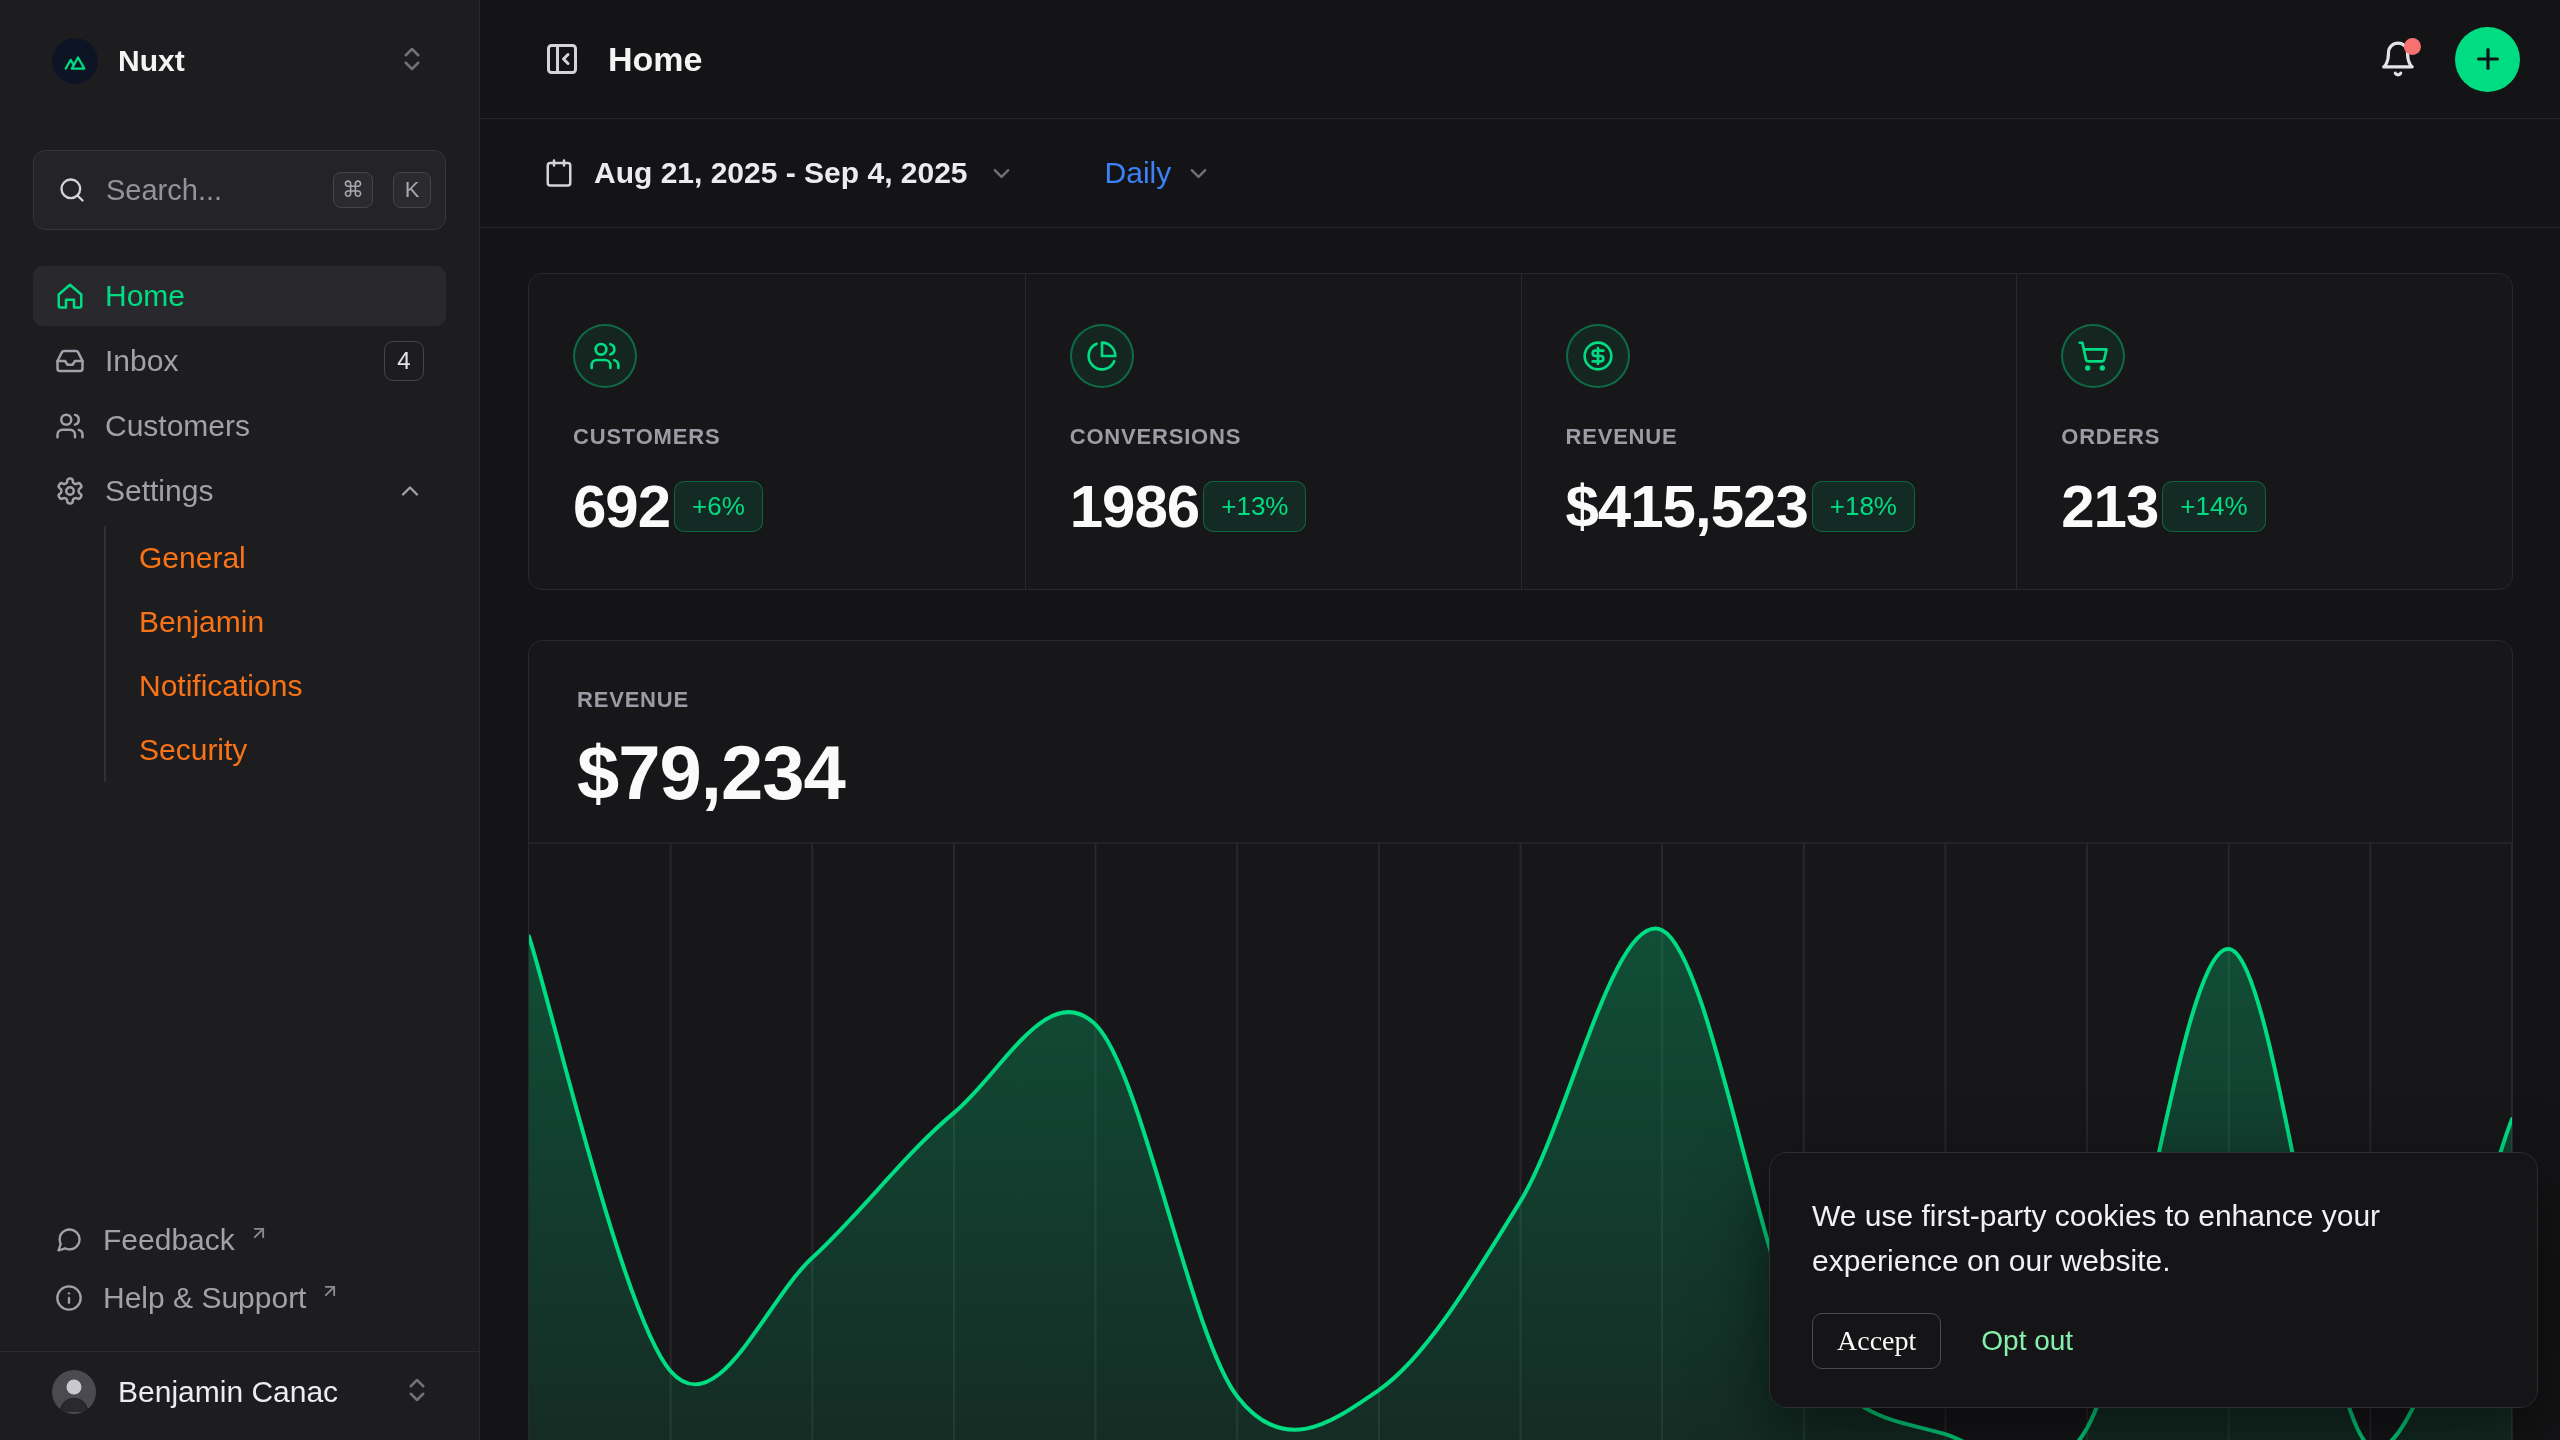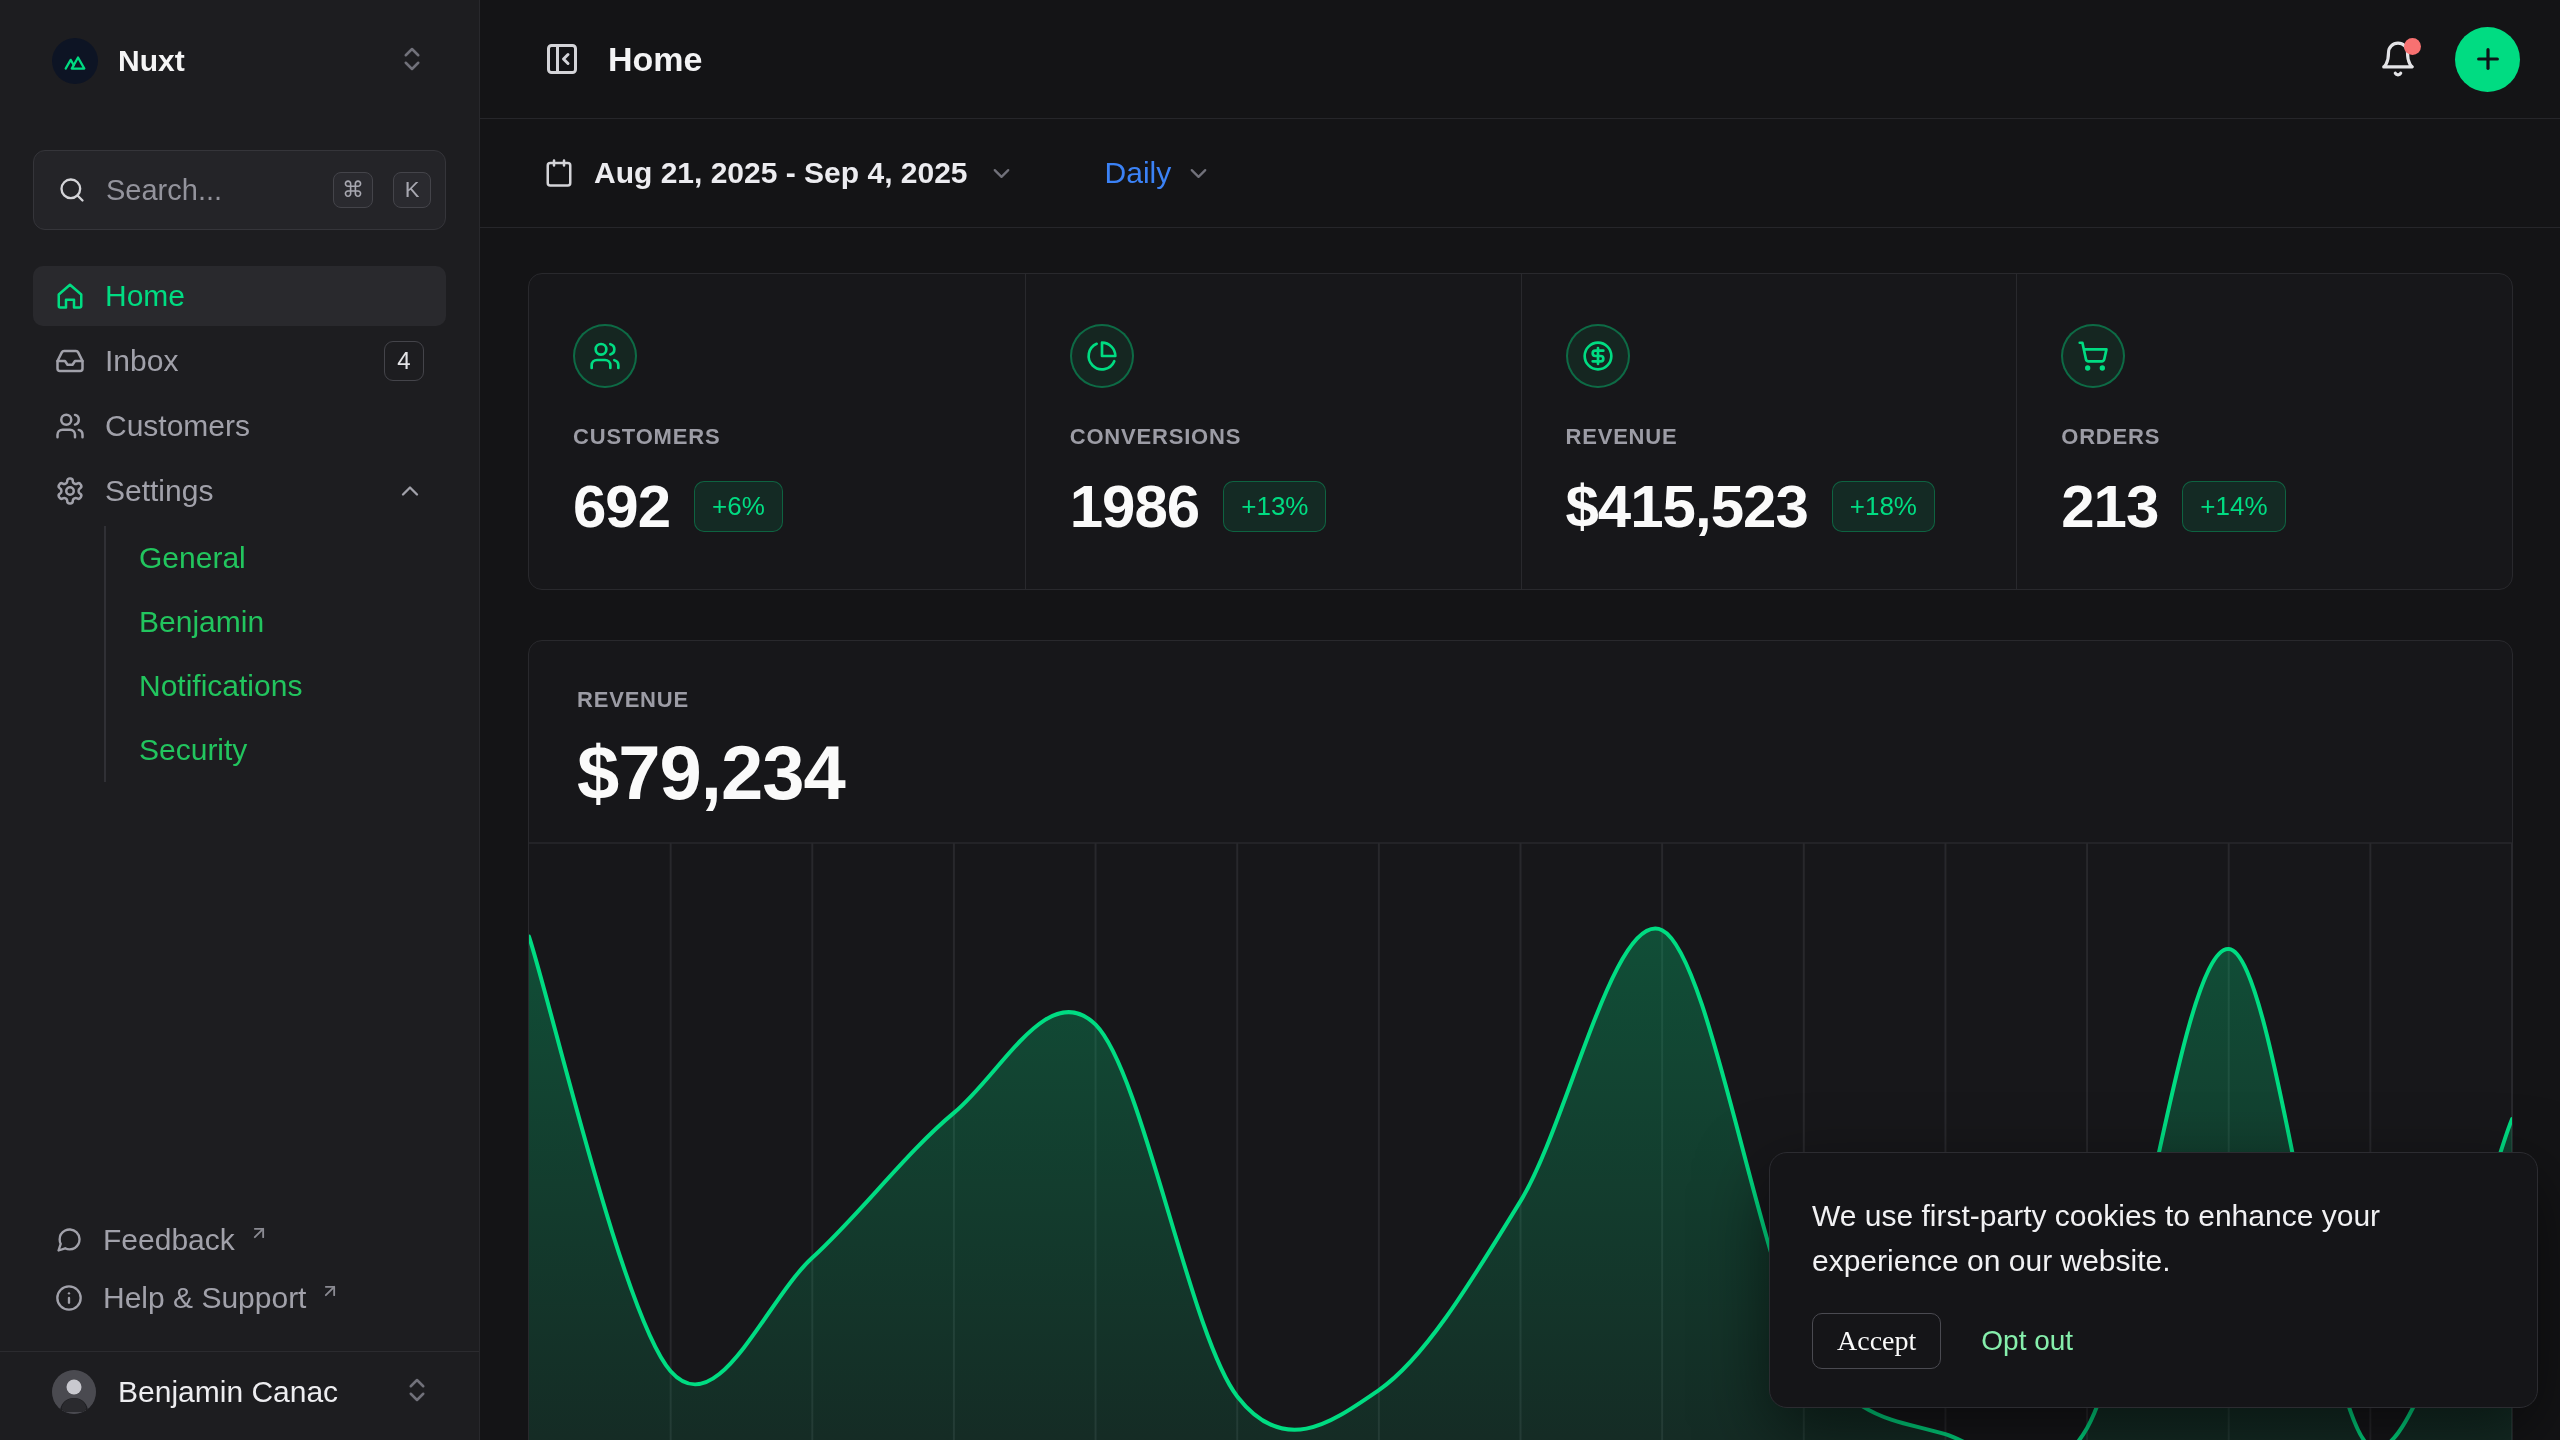--- a/index.html
+++ b/index.html
@@ -49,21 +49,21 @@
     cursor:pointer; margin-bottom:5px;
   }
   .nav-item.active { background:#29292d; color:#00dc82; }
   .nav-item .grow { flex:1; }
   .nav-badge {
     min-width:40px; height:40px; border-radius:9px; border:1px solid #44444a;
     color:#e4e4e7; font-size:24px; display:flex; align-items:center; justify-content:center;
   }
   .sub-list { margin:2px 0 0 71px; border-left:2px solid #303035; }
   .sub-item {
-    display:block; padding:15px 0 15px 33px; font-size:30px; color:#22c55e; cursor:pointer;
+    display:block; padding:15px 0 15px 33px; font-size:30px; color:#f97316; cursor:pointer;
   }
 
   .sb-footer { margin-top:auto; padding-bottom:24px; }
   .link-row {
     height:58px; display:flex; align-items:center; gap:20px; padding:0 22px;
     color:#a1a1aa; font-size:30px; font-weight:500; cursor:pointer; border-radius:10px;
   }
   .ext-arrow { color:#8b8b93; margin:-14px 0 0 -6px; }
 
   .user-strip { border-top:1px solid #2b2b2f; padding:18px 47px 26px 52px; }
@@ -110,21 +110,21 @@
   .stat-cell { padding:50px 44px 48px; }
   .stat-cell + .stat-cell { border-left:1px solid #29292d; }
   .stat-icon-circle {
     width:64px; height:64px; border-radius:50%;
     background:rgba(0,220,130,0.08); border:2px solid rgba(0,220,130,0.38);
     display:flex; align-items:center; justify-content:center; color:#00dc82;
   }
   .stat-label {
     margin-top:36px; font-size:22px; font-weight:600; letter-spacing:0.8px; color:#9c9ca5;
   }
-  .stat-value-row { margin-top:22px; display:flex; align-items:center; gap:24px; }
+  .stat-value-row { margin-top:22px; display:flex; align-items:center; gap:4px; }
   .stat-value { font-size:60px; font-weight:700; letter-spacing:-1px; color:#fafafa; }
   .delta-badge {
     padding:9px 17px; border-radius:10px; font-size:26px; font-weight:500;
     color:#00dc82; background:rgba(0,220,130,0.10); border:1px solid rgba(0,220,130,0.32);
   }
 
   
   .rev-card {
     margin-top:50px; background:#17171a; border:1px solid #29292d;
     border-radius:14px; height:1000px; overflow:hidden;

